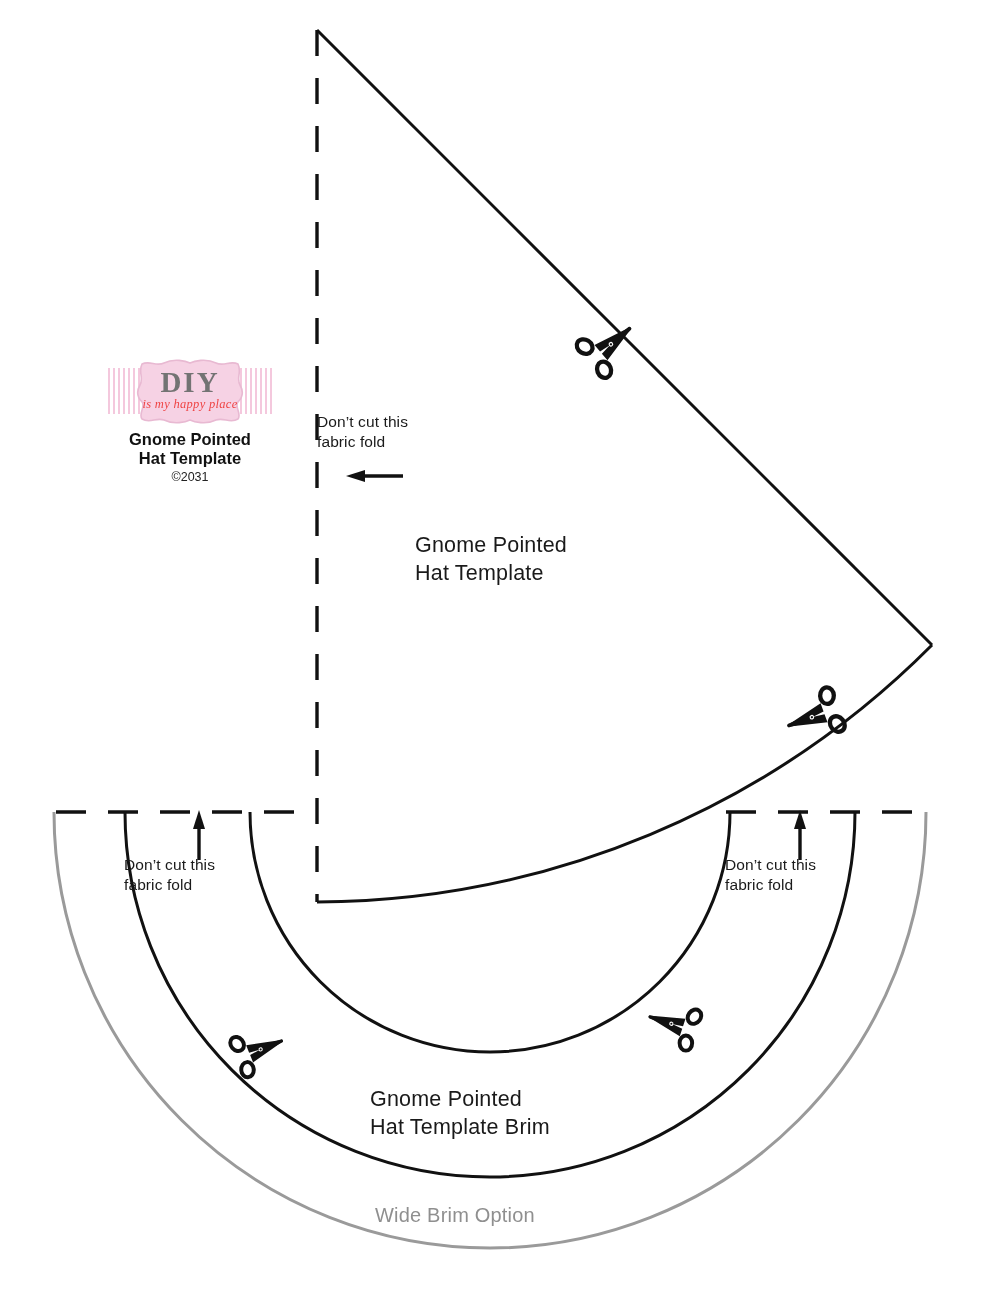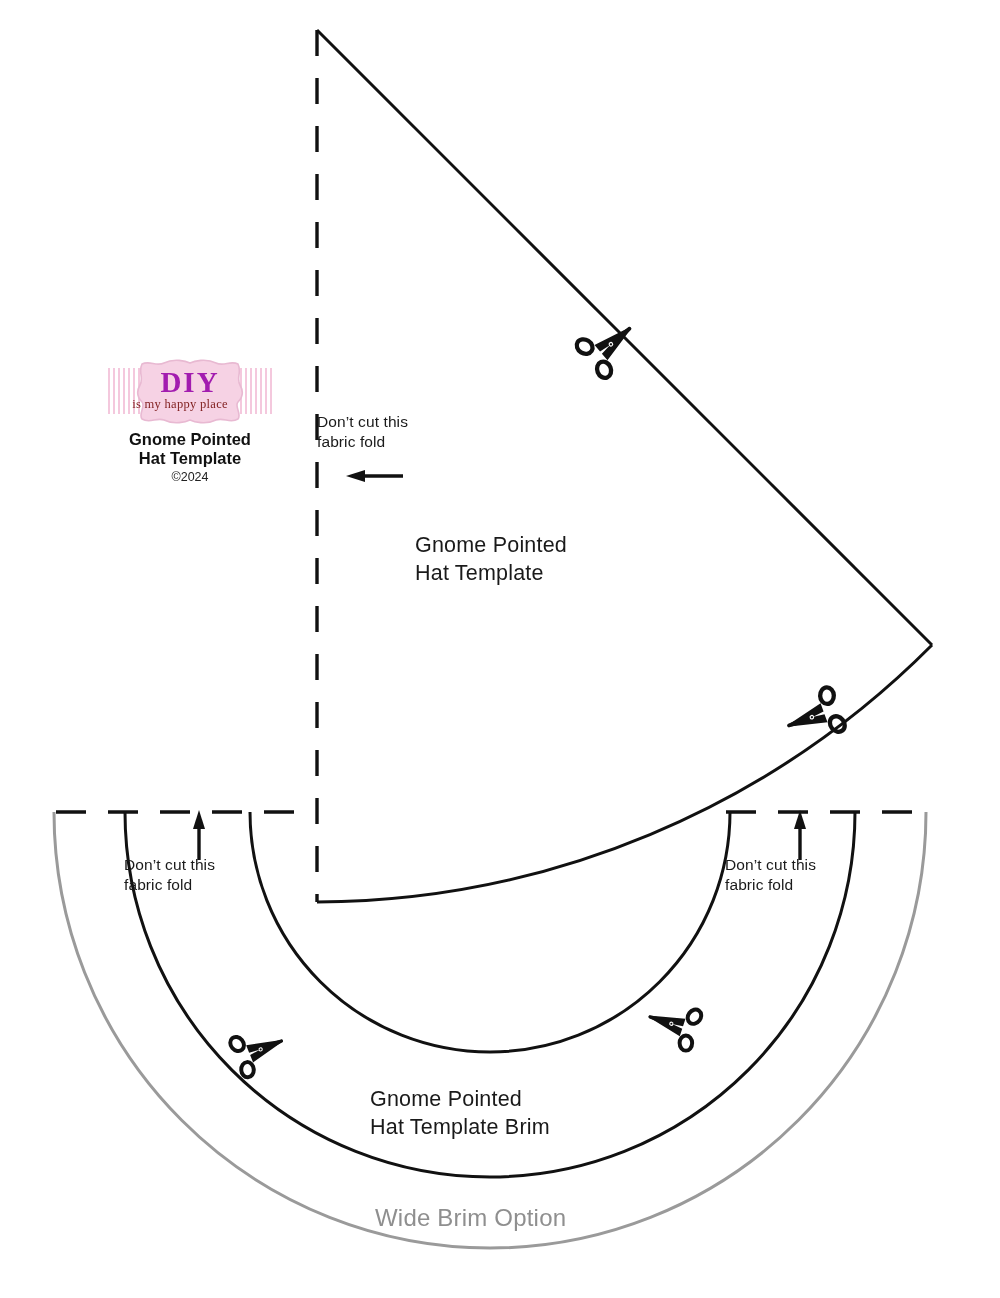--- a/index.html
+++ b/index.html
@@ -31,21 +31,21 @@
   }
   .fold-note {
     font-size: 15.5px;
     letter-spacing: 0.1px;
   }
   .piece-label {
     font-size: 21.5px;
     letter-spacing: 0.2px;
   }
   .wide-brim-label {
-    font-size: 24px;
+    font-size: 20px;
     color: #8f8f8f;
     letter-spacing: 0.2px;
   }
   
   #logo-block {
     position: absolute;
     left: 108px;
     top: 358px;
     width: 164px;
     text-align: center;
@@ -77,32 +77,33 @@
   #logo-text-diy {
     position: absolute;
     left: 0;
     top: 8px;
     width: 164px;
     text-align: center;
     font-family: "Liberation Serif", serif;
     font-size: 29px;
     font-weight: 700;
     letter-spacing: 2px;
-    color: #a21caf;
+    color: #737373;
   }
   #logo-text-tag {
     position: absolute;
     left: 0;
     top: 39px;
-    width: 144px;
+    width: 164px;
     text-align: center;
     font-family: "Liberation Serif", serif;
+    font-style: italic;
     font-size: 12.5px;
     letter-spacing: 0.3px;
-    color: #7f1d1d;
+    color: #ef4444;
   }
   #logo-title {
     margin-top: 6px;
     font-size: 16.5px;
     font-weight: 700;
     line-height: 1.18;
     text-align: center;
     color: #111;
     white-space: pre-line;
   }
@@ -206,21 +207,21 @@
                C 26 59 20 66 12 61
                C 8 56 16 48 12 44
                C 8 40 6 34 10 27
                C 14 20 8 14 12 6 Z" fill="#f6d2e4" stroke="#e8b9d2" stroke-width="1.6"></path>
     </svg>
     <div id="logo-text-diy">DIY</div>
     <div id="logo-text-tag">is my happy place</div>
   </div>
   <div id="logo-title">Gnome Pointed
 Hat Template</div>
-  <div id="logo-copyright">©2024</div>
+  <div id="logo-copyright">©2031</div>
 </div>
 
 <div class="txt fold-note" style="left:317px; top:412px; width:150px;">Don’t cut this
 fabric fold</div>
 
 <div class="txt piece-label" style="left:415px; top:532px; width:240px;">Gnome Pointed
 Hat Template</div>
 
 <div class="txt fold-note" style="left:124px; top:855px; width:150px;">Don’t cut this
 fabric fold</div>

